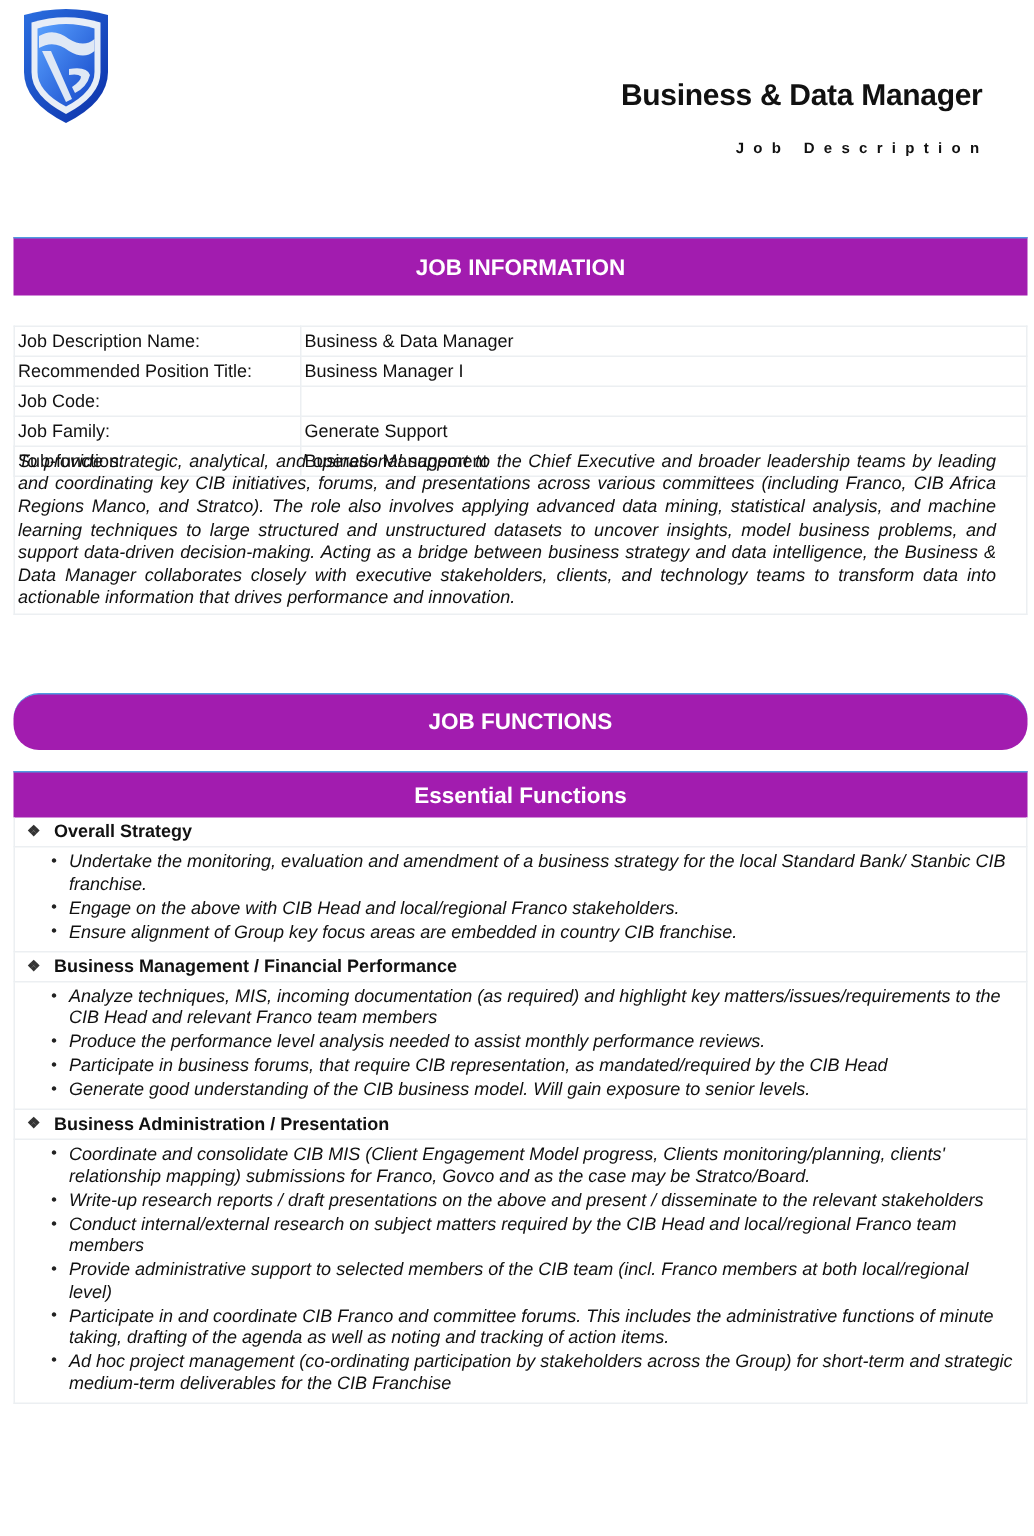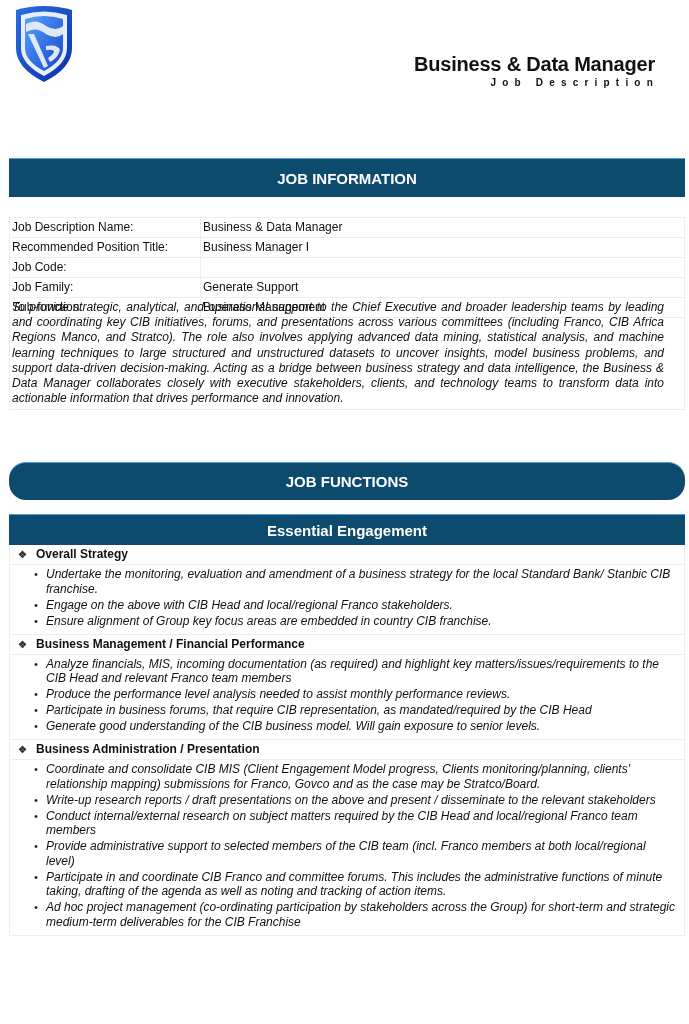--- a/index.html
+++ b/index.html
@@ -1,24 +1,24 @@
 <!DOCTYPE html>
 <html><head>
 <meta charset="utf-8">
 <style>
   html, body { margin:0; padding:0; background:#ffffff; }
   body { width:689px; height:1024px; overflow:hidden; position:relative;
          font-family:"Liberation Sans", sans-serif; color:#111; }
   .logo { position:absolute; left:10px; top:4px; width:68px; height:80px; }
   .title-block { position:absolute; right:34px; top:52px; text-align:right; }
   .doc-title { font-size:20px; font-weight:bold; color:#111; letter-spacing:-0.2px; line-height:24px; }
-  .doc-subtitle { font-size:10px; font-weight:bold; letter-spacing:6.2px; color:#111; margin-top:1px; margin-right:-4px; line-height:12px; }
+  .doc-subtitle { font-size:10px; font-weight:bold; letter-spacing:6.2px; color:#111; margin-top:18px; margin-right:-4px; line-height:12px; }
 
   .section { position:absolute; left:9px; width:676px; }
-  .bar { background:#0c4a6e; color:#fff; font-weight:bold; text-align:right;
+  .bar { background:#a21caf; color:#fff; font-weight:bold; text-align:right;
          font-size:15px; display:flex; align-items:center; justify-content:center;
          border-top:1px solid #4f9be0; }
   .info-table { width:100%; border-collapse:collapse; font-size:12px;margin-top:20px; }
   .info-table td { border:1px solid #eceff2; height:19px; padding:0 0 0 2px; line-height:19px; vertical-align:middle; }
   .info-table td.k { width:188px; }
   .purpose-text { font-size:12px; line-height:15.2px; text-align:justify; padding:3px 20px 3px 2px;
                   border:1px solid #eceff2; border-top:none;font-style:italic; }
   .func-head { font-size:12px; font-weight:bold; height:19px; line-height:19px; padding-left:8px;
                border:1px solid #eceff2; border-top:none; display:flex; align-items:center; }
   .func-head .diamond { font-size:10px; margin-right:9px; color:#333; }
@@ -86,38 +86,38 @@
 
 <div class="section" style="top:297px;">
   <div class="purpose-text">To provide strategic, analytical, and operational support to the Chief Executive and broader leadership teams by leading and coordinating key CIB initiatives, forums, and presentations across various committees (including Franco, CIB Africa Regions Manco, and Stratco). The role also involves applying advanced data mining, statistical analysis, and machine learning techniques to large structured and unstructured datasets to uncover insights, model business problems, and support data-driven decision-making. Acting as a bridge between business strategy and data intelligence, the Business &amp; Data Manager collaborates closely with executive stakeholders, clients, and technology teams to transform data into actionable information that drives performance and innovation.</div>
 </div>
 
 <div class="section" style="top:462px;">
   <div class="bar" style="height:37px;border-radius:17px;">JOB FUNCTIONS</div>
 </div>
 
 <div class="section" style="top:514px;">
-  <div class="bar" style="height:30px;">Essential Engagement</div>
+  <div class="bar" style="height:30px;">Essential Functions</div>
 
   <div class="func-head">
     <span class="diamond">❖</span>
     <span>Overall Strategy</span>
   </div>
   <ul class="func-list">
     <li>Undertake the monitoring, evaluation and amendment of a business strategy for the local Standard Bank/ Stanbic CIB franchise.</li>
     <li>Engage on the above with CIB Head and local/regional Franco stakeholders.</li>
     <li>Ensure alignment of Group key focus areas are embedded in country CIB franchise.</li>
   </ul>
 
   <div class="func-head">
     <span class="diamond">❖</span>
     <span>Business Management / Financial Performance</span>
   </div>
   <ul class="func-list">
-    <li>Analyze financials, MIS, incoming documentation (as required) and highlight key matters/issues/requirements to the CIB Head and relevant Franco team members</li>
+    <li>Analyze techniques, MIS, incoming documentation (as required) and highlight key matters/issues/requirements to the CIB Head and relevant Franco team members</li>
     <li>Produce the performance level analysis needed to assist monthly performance reviews.</li>
     <li>Participate in business forums, that require CIB representation, as mandated/required by the CIB Head</li>
     <li>Generate good understanding of the CIB business model. Will gain exposure to senior levels.</li>
   </ul>
 
   <div class="func-head">
     <span class="diamond">❖</span>
     <span>Business Administration / Presentation</span>
   </div>
   <ul class="func-list">

